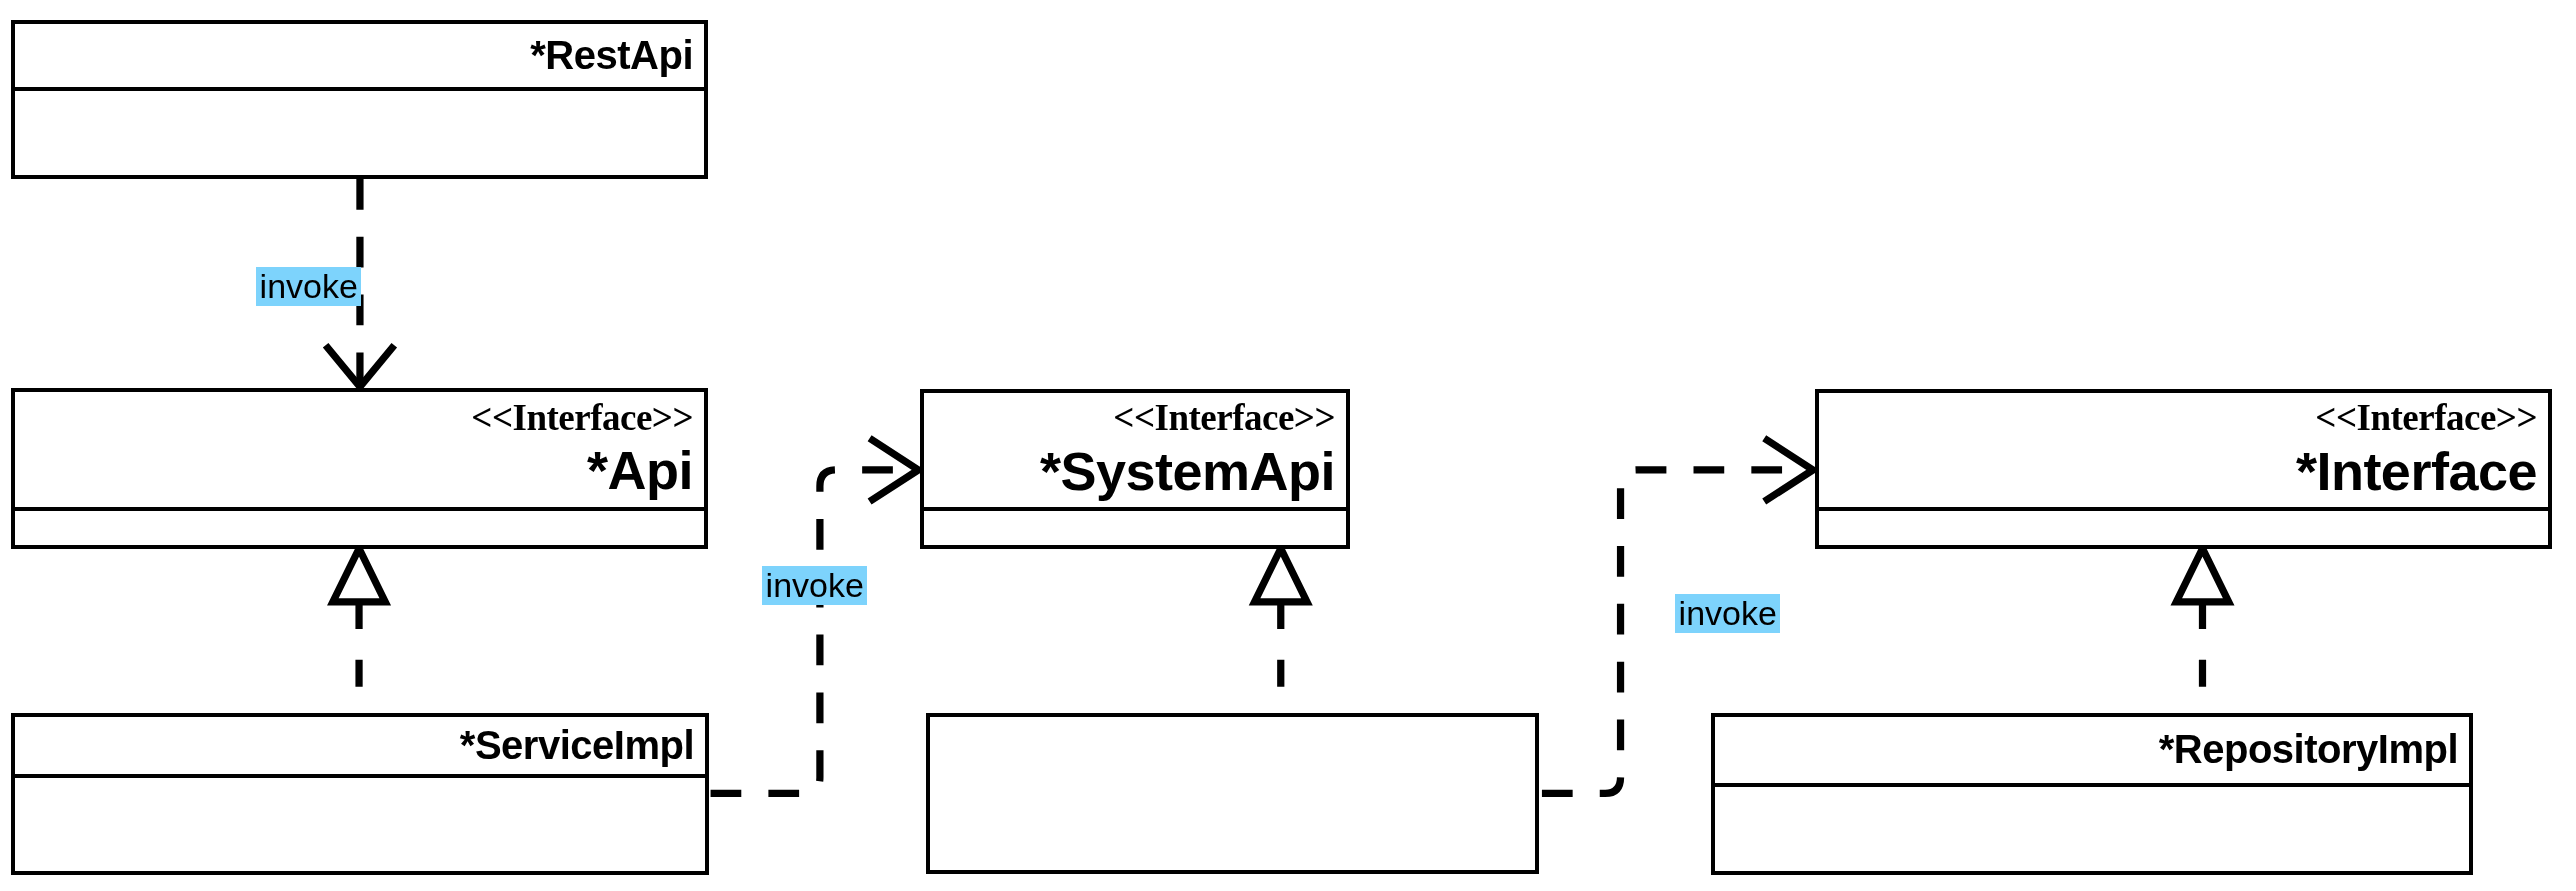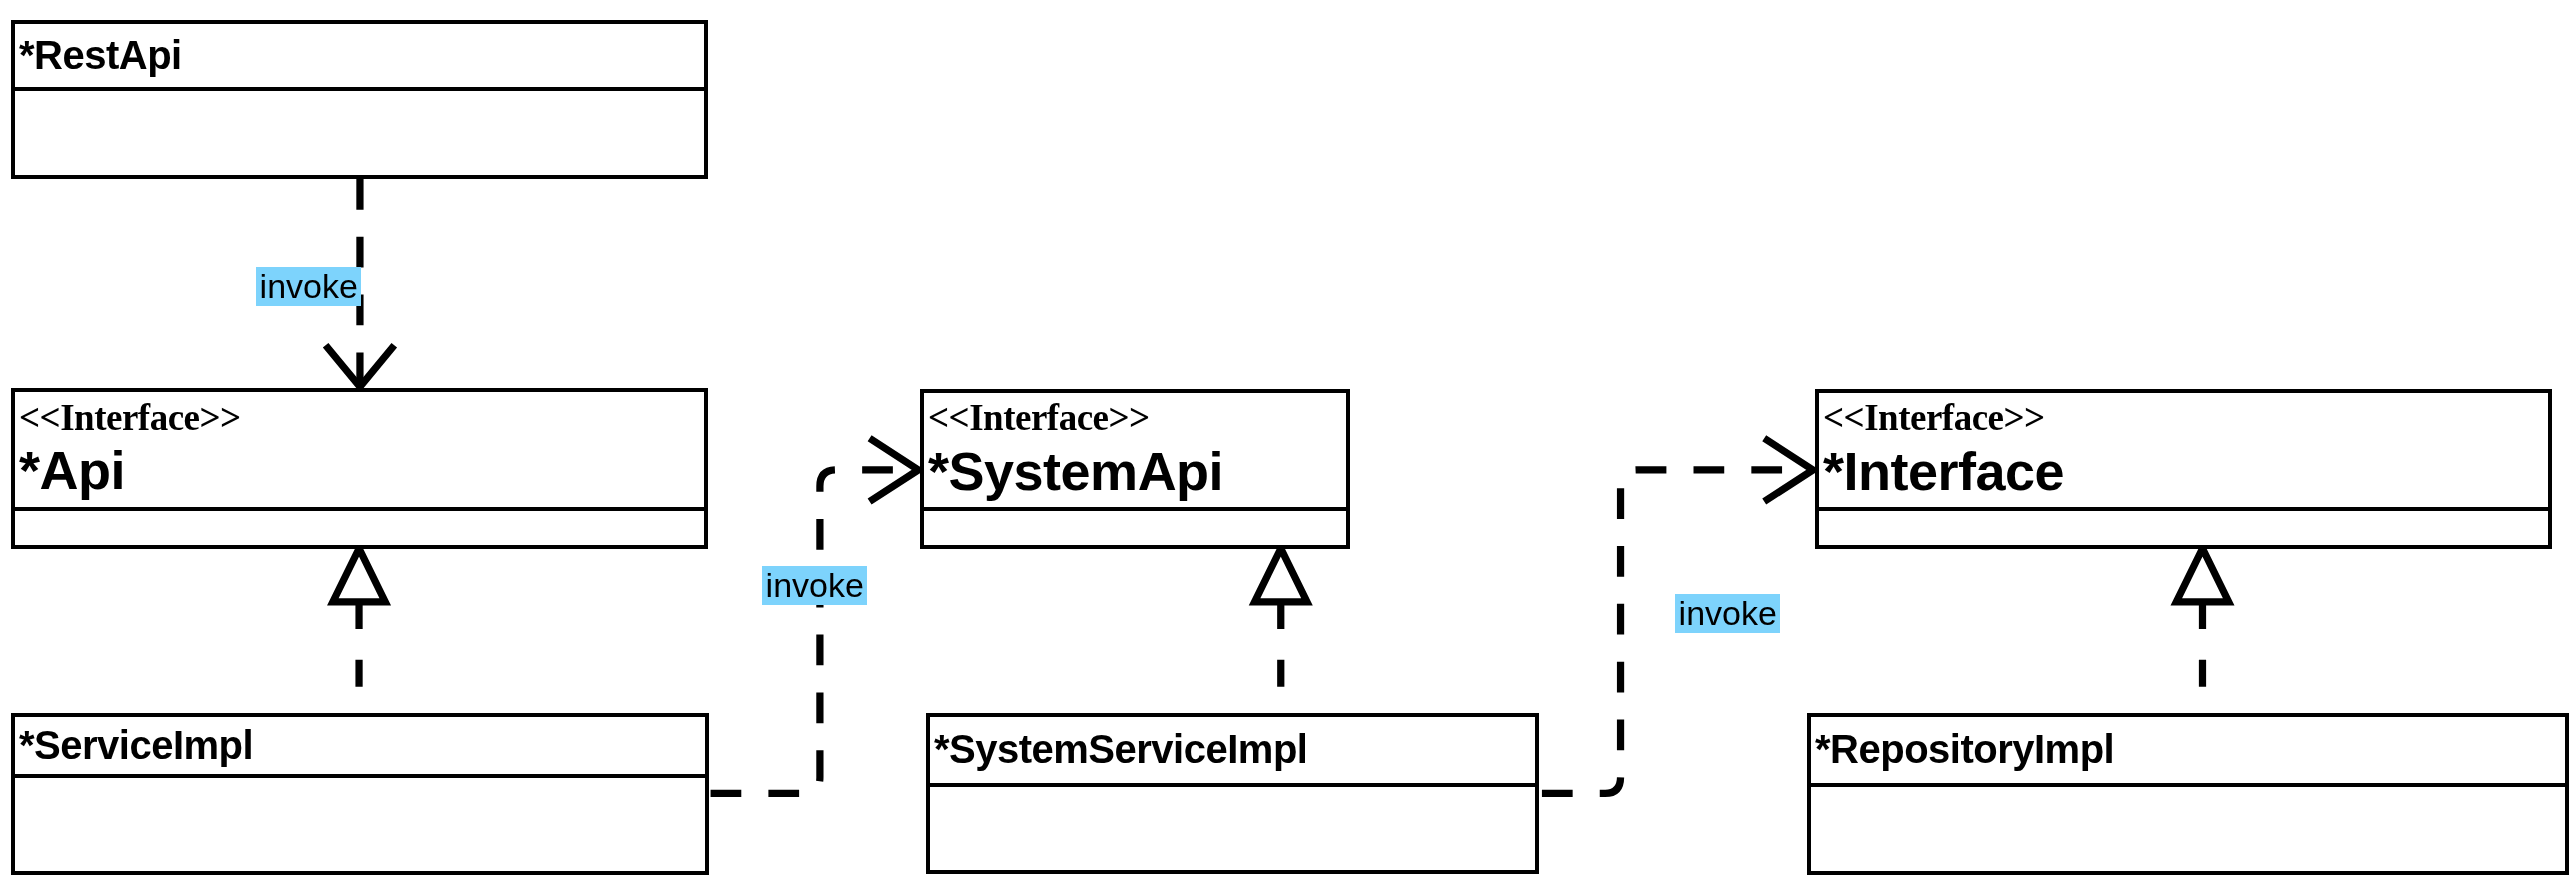--- a/index.html
+++ b/index.html
@@ -32,27 +32,27 @@
     border: 4.5px solid #000000;
     display: flex;
     flex-direction: column;
     z-index: 5;
   }
   .uml-header {
     box-sizing: border-box;
     border-bottom: 4.5px solid #000000;
     display: flex;
     flex-direction: column;
-    align-items: flex-start;
+    align-items: flex-end;
     justify-content: center;
     text-align: center;
     color: #000000;
     font-weight: bold;
     line-height: 1.18;
-    padding: 0 4px;
+    padding: 0 11px;
   }
   .uml-body {
     flex: 1 1 auto;
     background: #ffffff;
   }
   .stereotype {
     display: block;
     font-weight: bold;
     font-size: 37px;
     letter-spacing: -0.5px;
@@ -163,27 +163,24 @@
   </div>
 
   <div class="uml-class" style="left:11px; top:713px; width:698px; height:162px;">
     <div class="uml-header" style="height:61px;">
       <span class="cls-name-solo">*ServiceImpl</span>
     </div>
     <div class="uml-body"></div>
   </div>
 
   <div class="uml-class" style="left:926px; top:713px; width:613px; height:161px;">
-    <div class="uml-header" style="height:70px;">
-      <span class="cls-name-solo">*SystemServiceImpl</span>
-    </div>
     <div class="uml-body"></div>
   </div>
 
-  <div class="uml-class" style="left:1807px; top:713px; width:762px; height:162px;">
+  <div class="uml-class" style="left:1711px; top:713px; width:762px; height:162px;">
     <div class="uml-header" style="height:70px;">
       <span class="cls-name-solo">*RepositoryImpl</span>
     </div>
     <div class="uml-body"></div>
   </div>
 
 </div>
 
 
 </body></html>

